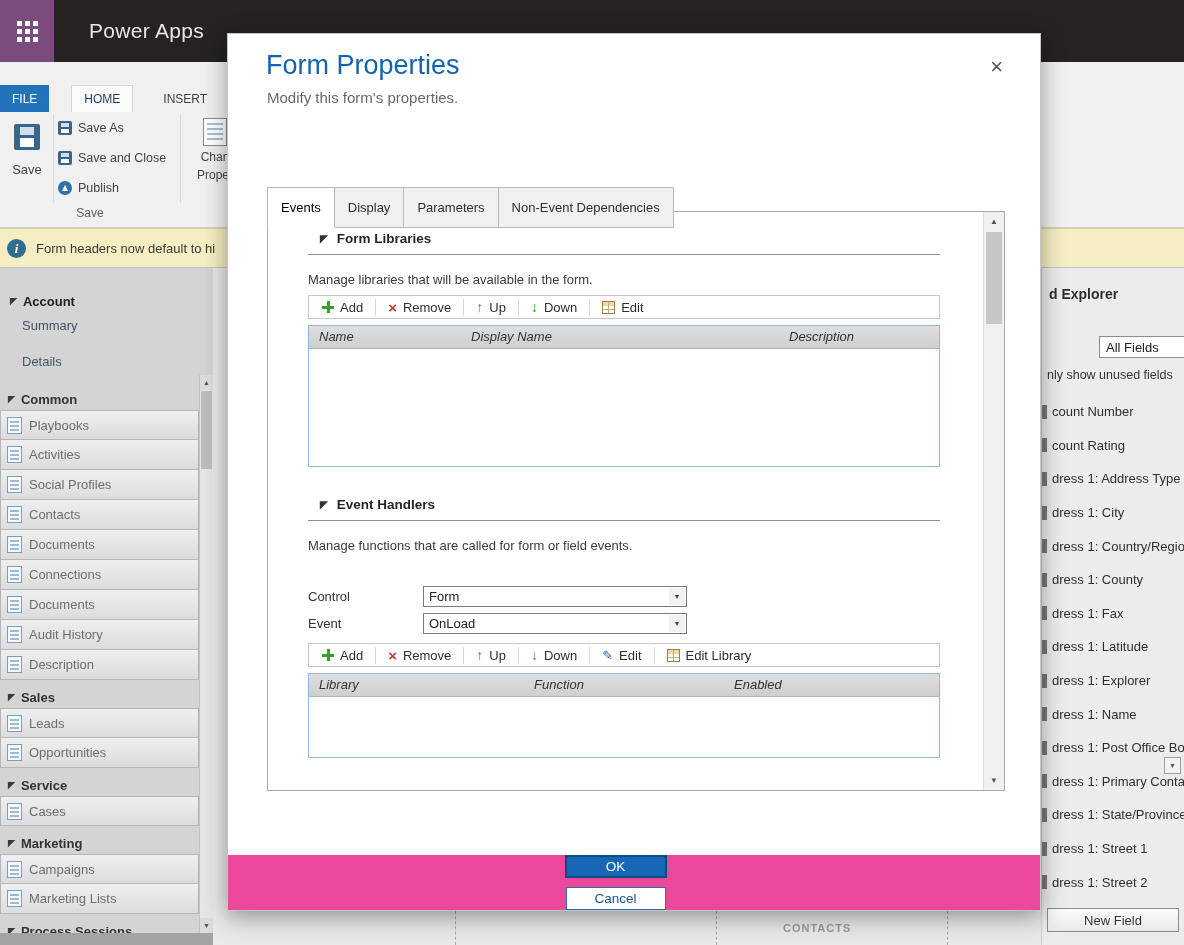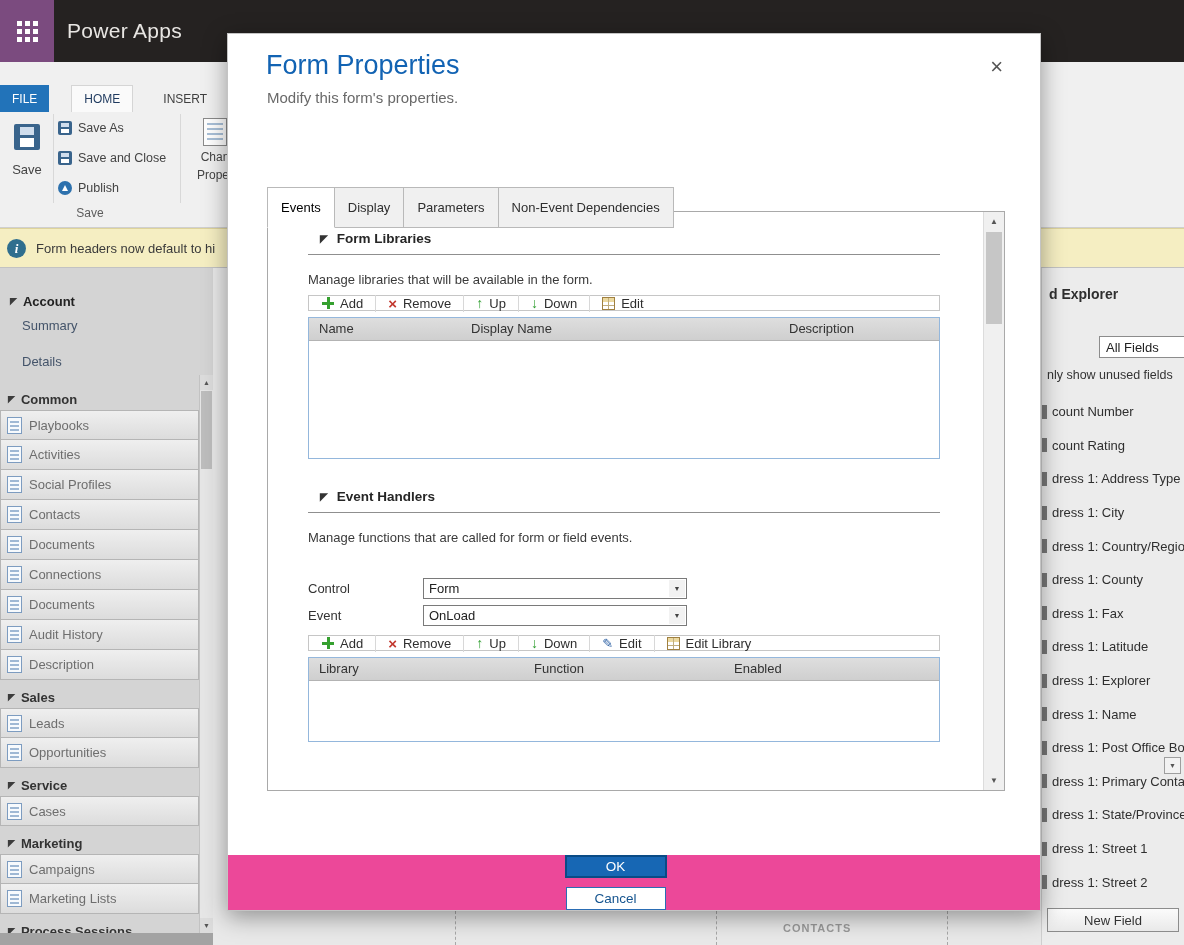--- a/index.html
+++ b/index.html
@@ -3,21 +3,21 @@
 <meta charset="utf-8">
 <style>
   html,body{margin:0;padding:0;}
   .screen{position:relative;width:1184px;height:945px;overflow:hidden;background:#e9e9e9;
           font-family:"Liberation Sans",sans-serif;-webkit-font-smoothing:antialiased;}
   
   .topbar{position:absolute;left:0;top:0;width:100%;height:62px;background:#252221;display:flex;align-items:center;}
   .waffle{width:54px;height:62px;background:#7b4b7f;display:flex;align-items:center;justify-content:center;cursor:pointer;}
   .waffle-grid{display:grid;grid-template-columns:repeat(3,5px);grid-auto-rows:5px;gap:3px;}
   .waffle-grid i{background:#fff;display:block;}
-  .app-name{color:#e8e6e3;font-size:21px;margin-left:13px;letter-spacing:.3px;}
+  .app-name{color:#e8e6e3;font-size:21px;margin-left:35px;letter-spacing:.3px;}
   
   .ribbon{position:absolute;left:0;top:62px;width:100%;height:166px;background:#f0f0f0;border-bottom:1px solid #cfcfcf;box-sizing:border-box;}
   .ribbon-tabs{position:absolute;top:23px;left:0;height:27px;display:flex;align-items:stretch;}
   .rtab{font-size:12px;display:flex;align-items:center;padding:0 12px;color:#3f3f3f;}
   .rtab.file{background:#2273b9;color:#fff;}
   .rtab.home{margin-left:22px;background:#fafafa;border:1px solid #d5d5d5;border-bottom:none;color:#1f3a5f;}
   .rtab.insert{margin-left:18px;}
   .big-save{position:absolute;left:4px;top:56px;width:46px;display:flex;flex-direction:column;align-items:center;gap:12px;font-size:13px;color:#444;padding-top:6px;}
   .floppy{position:relative;background:#39648c;border-radius:2px;}
   .floppy.big{width:26px;height:26px;}
@@ -87,35 +87,35 @@
   .dlg-scroll{position:absolute;right:0;top:0;bottom:0;width:21px;background:#f0f0f0;border-left:1px solid #dcdcdc;box-sizing:border-box;}
   .dlg-scroll .sarr{position:absolute;left:0;right:0;height:19px;text-align:center;font-size:8px;line-height:19px;color:#555;cursor:pointer;}
   .sarr.top{top:0;}.sarr.bot{bottom:0;}
   .dlg-thumb{position:absolute;left:2px;right:2px;top:20px;height:92px;background:#c6c6c6;cursor:pointer;}
   .dlg-inner{position:absolute;left:0;top:0;right:21px;bottom:0;padding:0 43px 0 40px;box-sizing:border-box;overflow:hidden;}
   .sec-head{display:flex;align-items:center;gap:9px;margin:19px 0 0 12px;font-size:13.5px;font-weight:bold;color:#262626;}
   .sec-head.second{margin-top:30px;}
   .sec-head .tri{font-size:10px;color:#333;}
   .sec-line{margin-top:8px;border-top:1px solid #8f8f8f;height:0;}
   .sec-desc{margin-top:17px;font-size:13px;color:#3a3a3a;}
-  .toolbar{margin-top:8px;height:16px;border:1px solid #c6c6c6;background:#fff;display:flex;align-items:center;box-sizing:border-box;padding-left:4px;}
+  .toolbar{margin-top:8px;height:24px;border:1px solid #c6c6c6;background:#fff;display:flex;align-items:center;box-sizing:border-box;padding-left:4px;}
   .toolbar.t2{margin-top:9px;}
   .tbtn{display:flex;align-items:center;gap:6px;font-size:13px;color:#2e2e2e;padding:0 9px;height:100%;cursor:pointer;}
   .tsep{width:1px;height:17px;background:#d8d8d8;margin:0 3px;}
   .plus-icon{position:relative;width:12px;height:12px;}
   .plus-icon::before{content:"";position:absolute;left:0;top:5px;width:12px;height:3px;background:#35a02f;}
   .plus-icon::after{content:"";position:absolute;left:5px;top:0;width:3px;height:12px;background:#35a02f;}
   .x-icon{color:#c3392f;font-weight:bold;font-size:15px;line-height:13px;}
   .arr-g{color:#2f9e2f;font-weight:bold;font-size:14px;line-height:14px;}
   .grid-icon{width:13px;height:13px;border:1px solid #a08040;background:linear-gradient(#ecd9a0 0 4px,#fff 4px);position:relative;box-sizing:border-box;flex:0 0 auto;}
   .grid-icon::before{content:"";position:absolute;left:5px;top:0;bottom:0;width:1px;background:#c0ad7e;}
   .grid-icon::after{content:"";position:absolute;left:0;right:0;top:7px;height:1px;background:#c0ad7e;}
   .pencil-icon{color:#2b5fa3;font-size:13px;line-height:13px;}
   .grid-table{margin-top:6px;border:1px solid #94b7dc;}
-  .grid-header{height:22px;background:linear-gradient(#dedede,#cfcfcf);border-bottom:1px solid #b3b3b3;position:relative;font-size:13px;color:#333;}
+  .grid-header{height:22px;background:linear-gradient(#dedede,#cfcfcf);border-bottom:1px solid #b3b3b3;position:relative;font-size:13px;color:#333;font-style:italic;}
   .grid-header span{position:absolute;top:3px;}
   .tt1 .c1{left:10px;}.tt1 .c2{left:162px;}.tt1 .c3{left:480px;}
   .tt2 .c1{left:10px;}.tt2 .c2{left:225px;}.tt2 .c3{left:425px;}
   .grid-body{background:#fff;}
   .tt1 .grid-body{height:117px;}
   .tt2 .grid-body{height:60px;}
   .fieldrow{display:flex;align-items:center;margin-top:6px;}
   .fieldrow.firstrow{margin-top:33px;}
   .fieldrow .flabel{width:115px;font-size:13px;color:#333;}
   .dd{width:264px;height:21px;border:1px solid #7a7a7a;background:#fff;box-sizing:border-box;display:flex;align-items:center;font-size:13px;color:#222;padding-left:5px;position:relative;cursor:pointer;}

